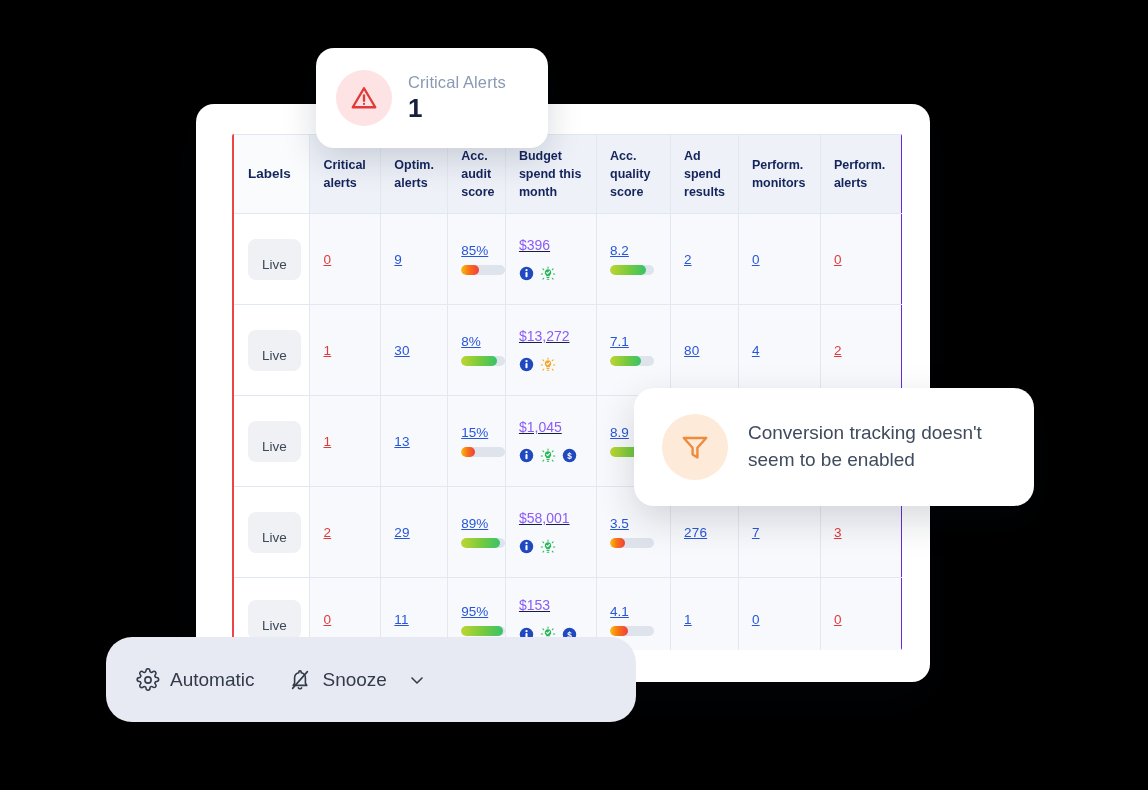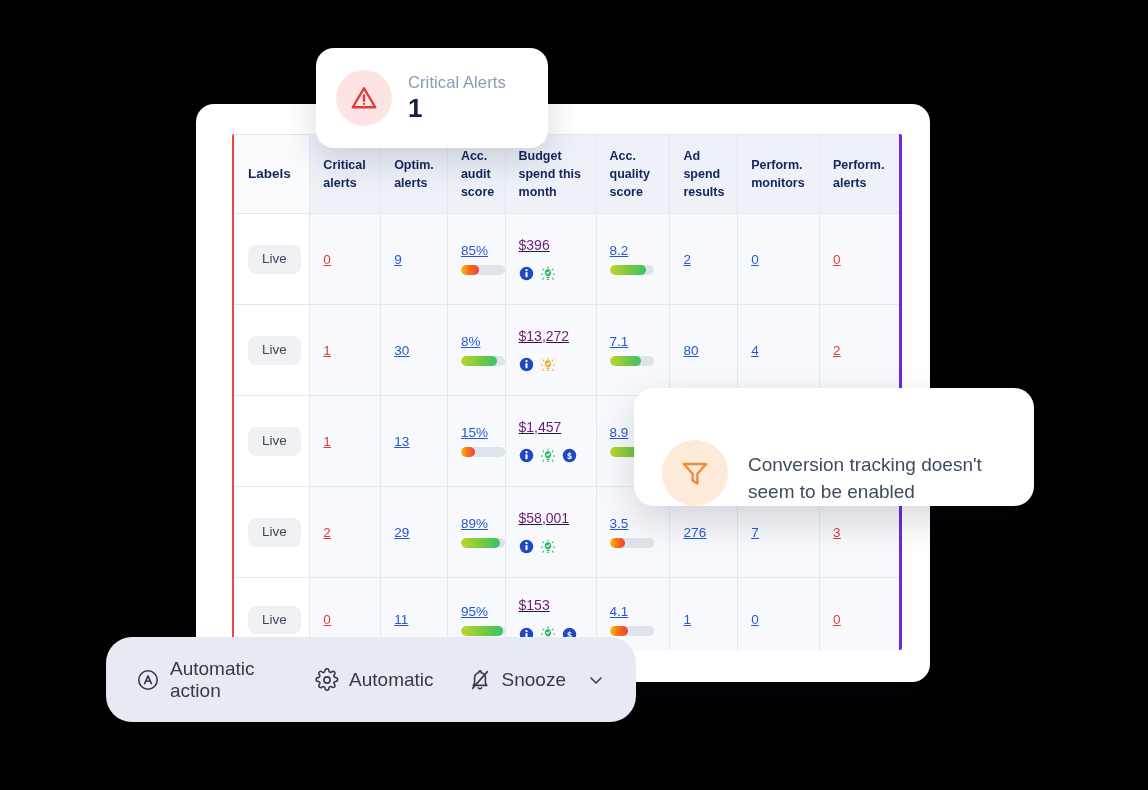--- a/index.html
+++ b/index.html
@@ -29,21 +29,21 @@
     overflow: hidden;
     border-radius: 2px;
   }
   table.grid { border-collapse: collapse; width: 670px; table-layout: fixed; }
 
   table.grid th, table.grid td {
     border-right: 1px solid #e2e8f0;
     border-bottom: 1px solid #e2e8f0;
     vertical-align: middle;
   }
-  table.grid th:last-child, table.grid td:last-child { border-right: 3px solid #6d28d9; }
+  table.grid th:last-child, table.grid td:last-child { border-right: 1px solid #6d28d9; }
   table.grid tr:first-child th { border-top: 1px solid #e2e8f0; }
   table.grid th:first-child, table.grid td:first-child { border-left: 2px solid #ef4444; }
 
   thead th {
     background: #eef1f8;
     color: #14255c;
     font-size: 12.5px;
     font-weight: bold;
     line-height: 1.45;
     text-align: left;
@@ -77,37 +77,37 @@
   col.c-adtests  { width: 67px; }
   col.c-pmon     { width: 81px; }
   col.c-palert   { width: 80px; }
 
   
   .live-badge {
     display: inline-block;
     background: #f0f1f4;
     color: #3c4759;
     font-size: 13.5px;
-    padding: 7px 14px 8px;
+    padding: 19px 14px 8px;
     border-radius: 8px;
     line-height: 1;
   }
   .lnk { color: #2756d8; text-decoration: underline; font-size: 13.5px; letter-spacing: .2px; }
   .lnk.red { color: #e03a3a; }
   .plain { color: #2756d8; font-size: 13.5px; }
 
   .metric { display: flex; flex-direction: column; gap: 7px; }
   .metric .val { color: #2756d8; text-decoration: underline; font-size: 13.5px; }
 
   .bar { width: 44px; height: 10px; border-radius: 6px; background: #dfe3ec; position: relative; overflow: hidden; }
   .bar > i { position: absolute; left: 0; top: 0; bottom: 0; border-radius: 6px; display: block; }
   .bar > i.warm { background: linear-gradient(90deg,#fbbf0b 0%,#f97316 45%,#ef3f3f 100%); }
   .bar > i.cool { background: linear-gradient(90deg,#bfd62f 0%,#74c93f 55%,#37c36a 100%); }
 
-  .money { color: #701a75; font-size: 14px; text-decoration: underline; text-decoration-color:#16213f; }
+  .money { color: #8b5cf6; font-size: 14px; text-decoration: underline; text-decoration-color:#16213f; }
   .icons { display: flex; gap: 6px; margin-top: 6px; align-items: center; }
   .icons svg { display: block; }
 
   
   .alerts-card {
     position: absolute;
     left: 316px; top: 48px;
     width: 232px; height: 100px;
     background: #fff;
     border-radius: 18px;
@@ -125,21 +125,21 @@
   .alerts-count { color: #16213f; font-size: 26px; font-weight: bold; line-height: 1.1; margin-top: 2px; }
 
   
   .conv-card {
     position: absolute;
     left: 634px; top: 388px;
     width: 400px; height: 118px;
     background: #fff;
     border-radius: 20px;
     box-shadow: 0 14px 38px rgba(15,23,42,.16);
-    display: flex; align-items: flex-end; gap: 20px;
+    display: flex; align-items: center; gap: 20px;
     padding: 0 26px 0 28px;
   }
   .conv-circle {
     width: 66px; height: 66px; border-radius: 50%;
     background: #fdead8;
     display: flex; align-items: center; justify-content: center;
     flex: none;
   }
   .conv-text { color: #3f4b5e; font-size: 19px; line-height: 1.42; }
 
@@ -296,21 +296,21 @@
             <td>
               <div class="metric">
                 <a class="val" href="#">15%</a>
                 <span class="bar">
                   <i class="warm" style="width:31%"></i>
                 </span>
               </div>
             </td>
             <td>
               <div class="metric">
-                <a class="money" href="#">$1,457</a>
+                <a class="money" href="#">$1,045</a>
                 <span class="icons">
                   <span>
                     <svg width="15" height="15" viewBox="0 0 20 20">
                       <circle cx="10" cy="10" r="9" fill="#2049c0"></circle>
                       <circle cx="10" cy="5.6" r="1.5" fill="#fff"></circle>
                       <rect x="8.6" y="8" width="2.8" height="7" rx="1.3" fill="#fff"></rect>
                     </svg>
                   </span>
                   <span>
                     <svg width="16" height="16" viewBox="0 0 20 20">
@@ -469,29 +469,20 @@
   <div class="conv-card">
     <div class="conv-circle">
       <svg width="32" height="32" viewBox="0 0 24 24" fill="none" stroke="#ef8b3c" stroke-width="1.8" stroke-linecap="round" stroke-linejoin="round">
         <path d="M3.6 5.2h16.8l-6.6 7.4v7.2l-3.6-2.2v-5z"></path>
       </svg>
     </div>
     <div class="conv-text">Conversion tracking doesn't seem to be enabled</div>
   </div>
 
   <div class="toolbar">
-    <div class="tb-item">
-      <span>
-        <svg width="24" height="24" viewBox="0 0 24 24" fill="none" stroke="#333b49" stroke-width="1.6">
-          <circle cx="12" cy="12" r="9.2"></circle>
-          <path d="M8.6 15.6 12 7.9l3.4 7.7M9.8 13.3h4.4" stroke-linecap="round" stroke-linejoin="round"></path>
-        </svg>
-      </span>
-      <span>Automatic action</span>
-    </div>
     <div class="tb-item">
       <span>
         <svg width="24" height="24" viewBox="0 0 24 24" fill="none" stroke="#333b49" stroke-width="1.6" stroke-linecap="round" stroke-linejoin="round">
           <circle cx="12" cy="12" r="3.1"></circle>
           <path d="M19.1 14.4a1.6 1.6 0 0 0 .32 1.77l.06.06a1.95 1.95 0 1 1-2.76 2.76l-.06-.06a1.6 1.6 0 0 0-1.77-.32 1.6 1.6 0 0 0-.97 1.47v.16a1.95 1.95 0 0 1-3.9 0v-.09a1.6 1.6 0 0 0-1.05-1.47 1.6 1.6 0 0 0-1.77.32l-.06.06A1.95 1.95 0 1 1 4.38 16.3l.06-.06a1.6 1.6 0 0 0 .32-1.77 1.6 1.6 0 0 0-1.47-.97h-.16a1.95 1.95 0 0 1 0-3.9h.09a1.6 1.6 0 0 0 1.47-1.05 1.6 1.6 0 0 0-.32-1.77l-.06-.06A1.95 1.95 0 1 1 7.07 3.96l.06.06a1.6 1.6 0 0 0 1.77.32h.08a1.6 1.6 0 0 0 .97-1.47v-.16a1.95 1.95 0 0 1 3.9 0v.09a1.6 1.6 0 0 0 .97 1.47 1.6 1.6 0 0 0 1.77-.32l.06-.06a1.95 1.95 0 1 1 2.76 2.76l-.06.06a1.6 1.6 0 0 0-.32 1.77v.08a1.6 1.6 0 0 0 1.47.97h.16a1.95 1.95 0 0 1 0 3.9h-.09a1.6 1.6 0 0 0-1.47.97z"></path>
         </svg>
       </span>
       <span>Automatic</span>
     </div>
     <div class="tb-item">

